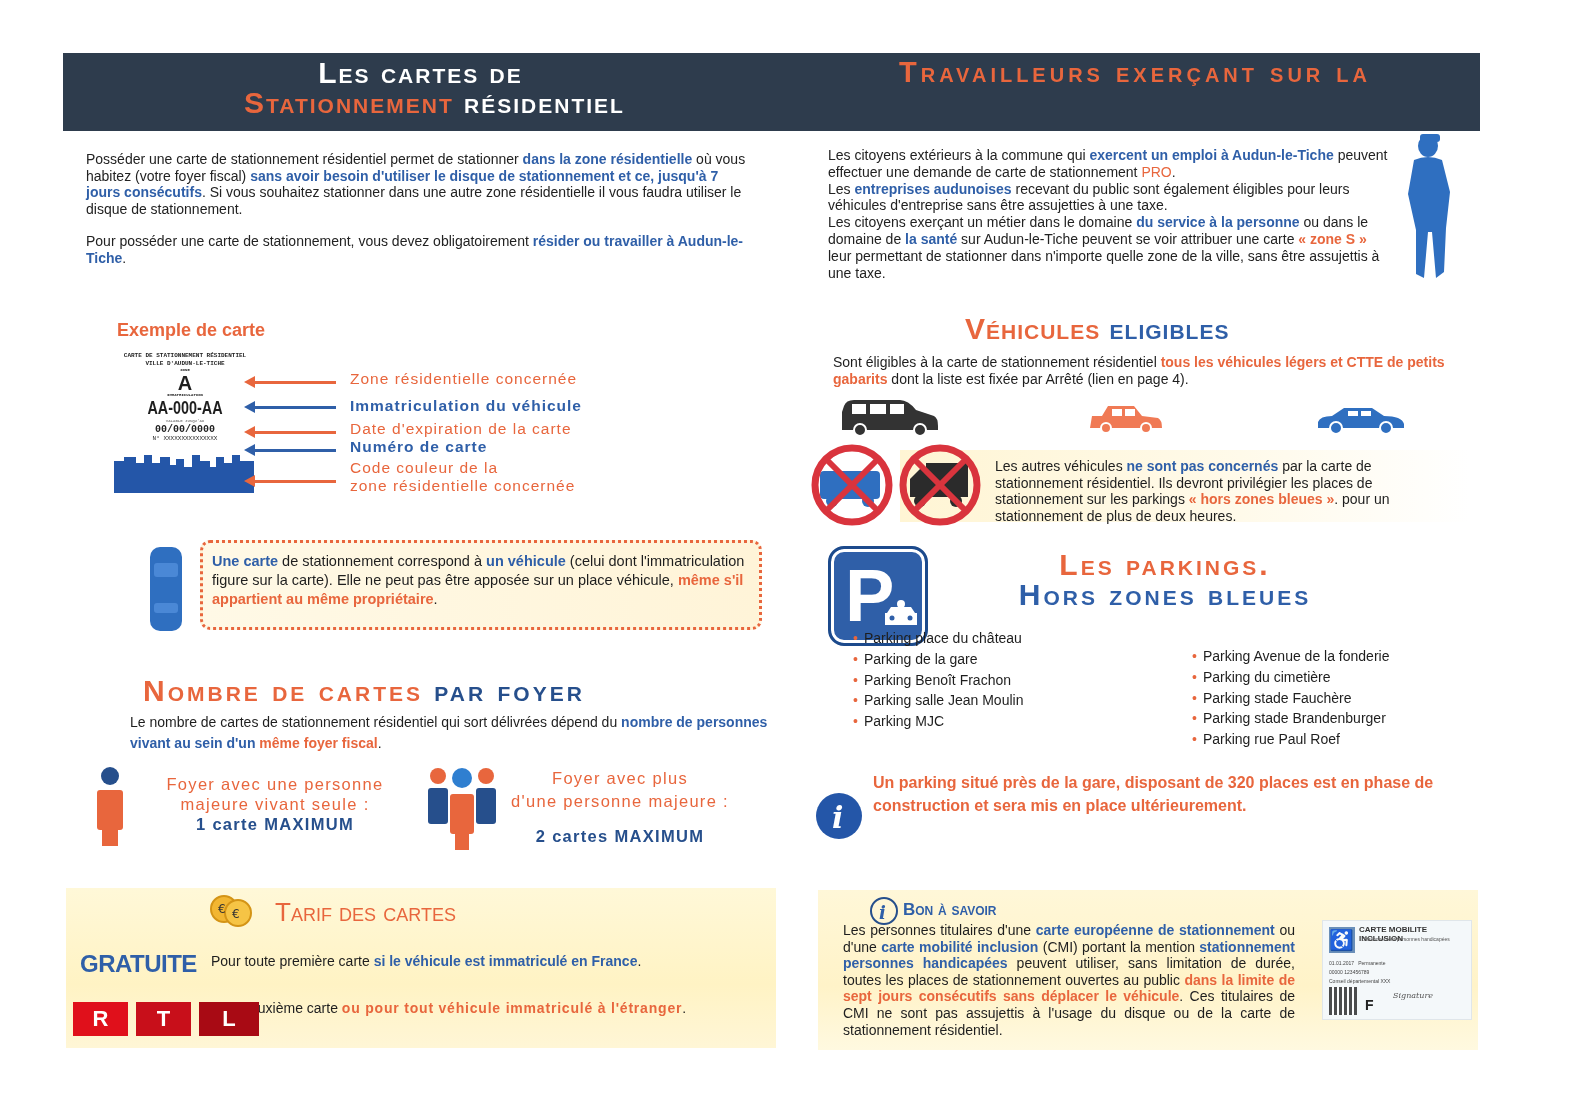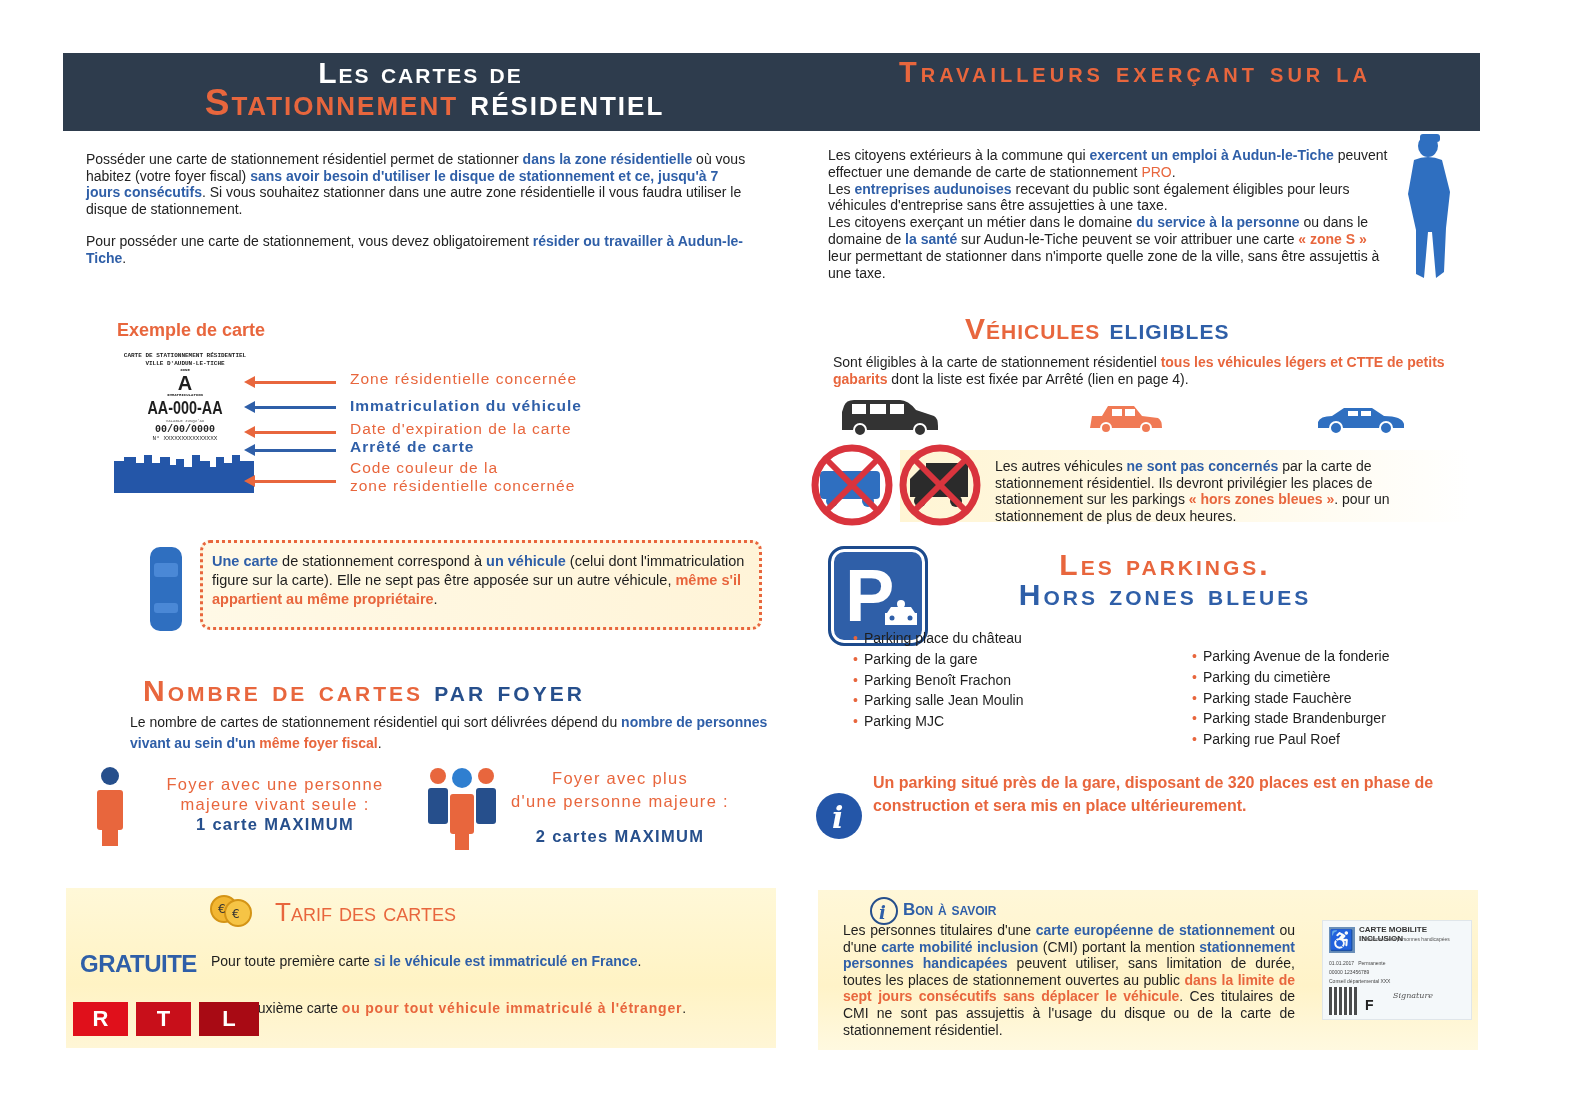--- a/index.html
+++ b/index.html
@@ -12,21 +12,21 @@
   .dblue { color: #264f8c; }
 
   
   .banner { left: 63px; top: 53px; width: 1417px; height: 78px; background: #2e3c4d; }
   .banner-left { left: 63px; top: 58px; width: 715px; text-align: center; font-weight: bold; line-height: 30px; }
   .banner-right { left: 790px; top: 58px; width: 690px; text-align: center; font-weight: bold; line-height: 28px; }
   .sc { font-variant: small-caps; letter-spacing: 2px; }
   .hw { color: #ffffff; }
   .ho { color: #e8663d; }
   .banner-left .l1 { font-size: 30px; }
-  .banner-left .l2 { font-size: 37px; padding-left: 28px; }
+  .banner-left .l2 { font-size: 30px; padding-left: 28px; }
   .banner-right .l1, .banner-right .l2 { font-size: 29px; letter-spacing: 4px; }
 
   .para { font-size: 14px; line-height: 16.5px; color: #222; }
 
   
   .ex-title { left: 117px; top: 320px; font-size: 18px; color: #e8663d; font-weight: bold; }
   .card { left: 114px; top: 352px; width: 142px; height: 142px; }
   .card .t1 { font-family: "Liberation Mono", monospace; font-size: 6px; font-weight: bold; text-align: center; line-height: 8px; }
   .card .zone { font-size: 20px; font-weight: bold; text-align: center; line-height: 20px; font-family: "Liberation Sans", sans-serif; }
   .card .plate { font-size: 18px; font-weight: bold; text-align: center; font-family: "Liberation Sans", sans-serif; transform: scaleX(0.8); }
@@ -126,31 +126,31 @@
 <div class="abs arrow" style="left:254px; top:449px; width:82px; color:#2f5fa8;">
     <div class="shaft"></div>
   </div>
 <div class="abs arrow" style="left:254px; top:480px; width:82px; color:#e8663d;">
     <div class="shaft"></div>
   </div>
 
 <div class="abs lbl orange-n" style="left:350px; top:370px;">Zone résidentielle concernée</div>
 <div class="abs lbl" style="left:350px; top:397px; color:#2f5fa8; font-weight:bold;">Immatriculation du véhicule</div>
 <div class="abs lbl orange-n" style="left:350px; top:420px;">Date d'expiration de la carte</div>
-<div class="abs lbl" style="left:350px; top:438px; color:#2f5fa8; font-weight:bold;">Arrêté de carte</div>
+<div class="abs lbl" style="left:350px; top:438px; color:#2f5fa8; font-weight:bold;">Numéro de carte</div>
 <div class="abs lbl orange-n" style="left:350px; top:459px;">Code couleur de la</div>
 <div class="abs lbl orange-n" style="left:350px; top:477px;">zone résidentielle concernée</div>
 
 <svg class="abs" style="left:148px; top:545px;" width="36" height="88" viewBox="0 0 36 88">
   <rect x="2" y="2" width="32" height="84" rx="10" fill="#2f6fc0"></rect>
   <rect x="6" y="18" width="24" height="14" rx="3" fill="#4a88d6"></rect>
   <rect x="6" y="58" width="24" height="10" rx="3" fill="#4a88d6"></rect>
 </svg>
 <div class="abs dotbox"></div>
-<div class="abs dotbox-text"><span class="blue">Une carte</span><span> de stationnement correspond à </span><span class="blue">un véhicule</span><span> (celui dont l'immatriculation figure sur la carte). Elle ne sept pas être apposée sur un autre véhicule, </span><span class="orange">même s'il appartient au même propriétaire</span><span>.</span></div>
+<div class="abs dotbox-text"><span class="blue">Une carte</span><span> de stationnement correspond à </span><span class="blue">un véhicule</span><span> (celui dont l'immatriculation figure sur la carte). Elle ne peut pas être apposée sur un place véhicule, </span><span class="orange">même s'il appartient au même propriétaire</span><span>.</span></div>
 
 <div class="abs nombre-title">
   <span class="orange-n">Nombre de cartes</span>
   <span class="dblue">par foyer</span>
 </div>
 <div class="abs nombre-desc"><span>Le nombre de cartes de stationnement résidentiel qui sort délivrées dépend du </span><span class="blue">nombre de personnes vivant au sein d'un</span><span> </span><span class="orange">même foyer fiscal</span><span>.</span></div>
 
 <svg class="abs" style="left:94px; top:766px;" width="32" height="82" viewBox="0 0 32 82">
   <circle cx="16" cy="10" r="9" fill="#264f8c"></circle>
   <rect x="3" y="24" width="26" height="40" rx="3" fill="#e8663d"></rect>

